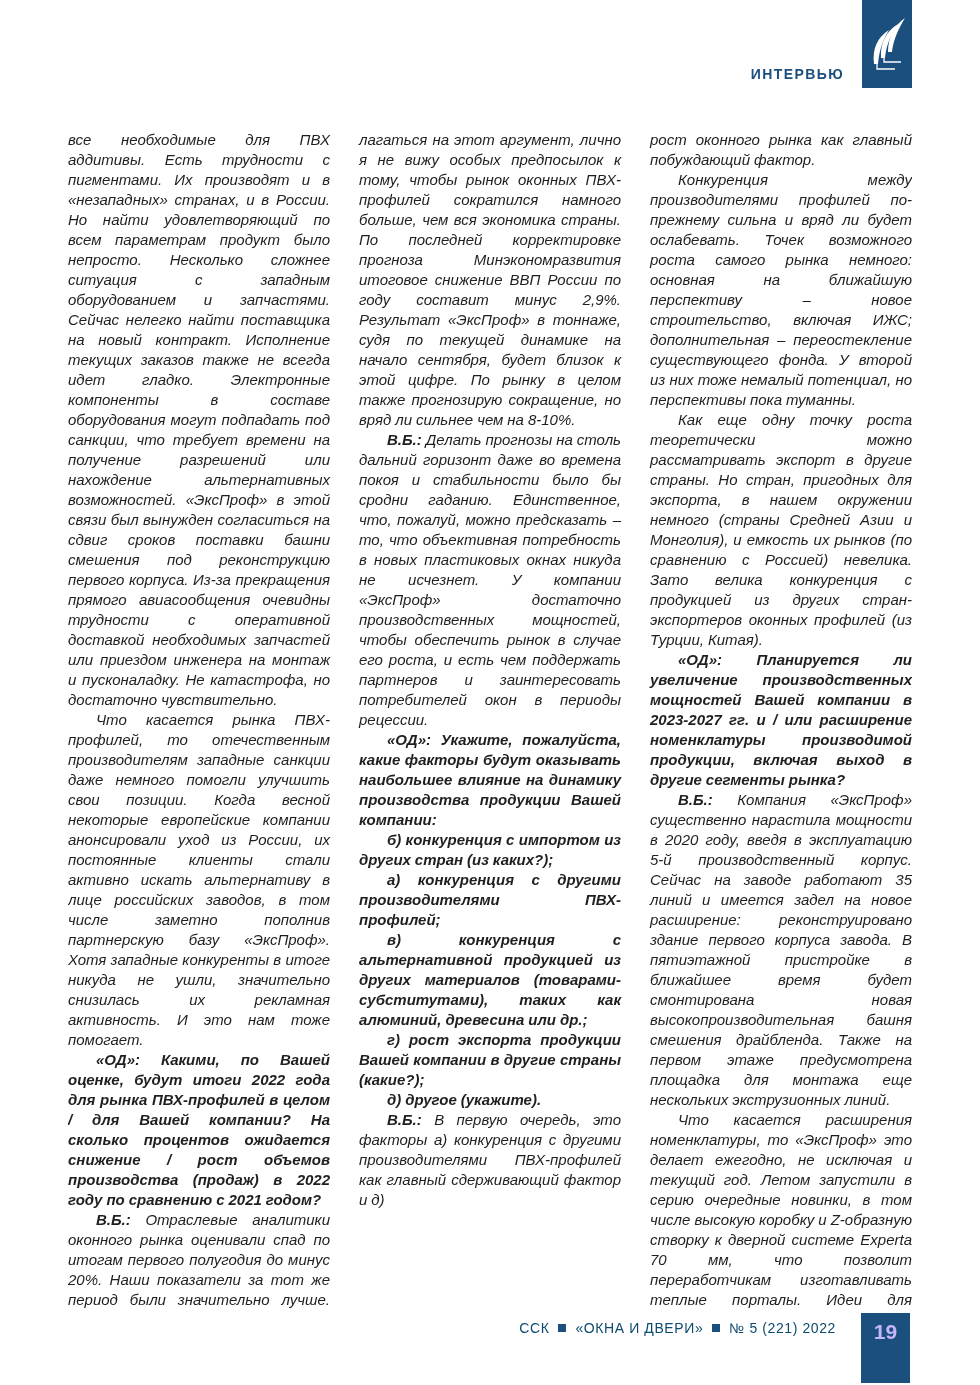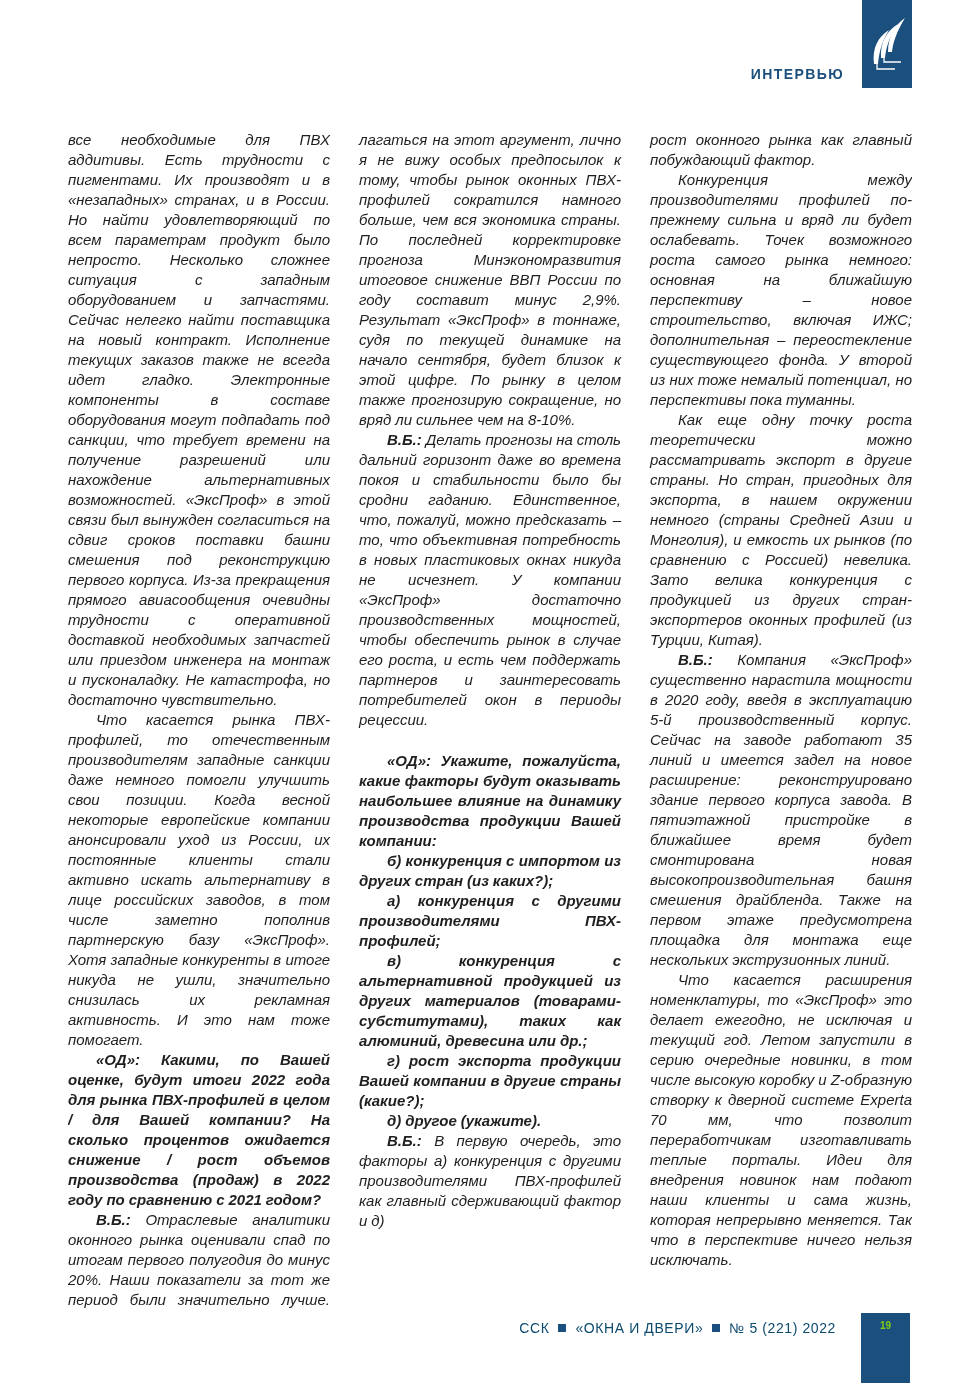--- a/index.html
+++ b/index.html
@@ -20,32 +20,32 @@
   }
   .col{flex:0 0 262px;width:262px;}
   .col p{
     margin:0;font-size:15px;line-height:20px;text-align:justify;
     word-spacing:-0.2px;
     font-style:italic;
   }
   .para,.q,.qi,.a{text-indent:28px;}
   .q,.qi{font-weight:700;font-style:italic;}
   .q{margin:27px 0;}
-  .q.tight{margin-bottom:0;margin-top:21px;}
+  .q.tight{margin-bottom:0;}
   .a{margin:27px 0 0 0;}
   .sp{font-weight:700;}
   
   .footer{
     position:absolute;top:1320px;right:144px;display:flex;align-items:center;
     gap:9px;color:#0c4a6e;font-size:14px;letter-spacing:0.6px;white-space:nowrap;
   }
   .sq{width:8px;height:8px;background:#1b4f7d;display:inline-block;flex:0 0 auto;}
   .pagenum-box{
     position:absolute;left:861px;top:1313px;width:49px;height:70px;
-    background:#1b4f7d;color:#84cc16;font-weight:700;font-size:10px;
+    background:#1b4f7d;color:#c4b5fd;font-weight:700;font-size:21px;
     text-align:center;padding-top:7px;box-sizing:border-box;
   }
 </style>
 </head>
 <body>
 
 <div class="page">
 
   <div class="logo-block">
     <svg width="50" height="88" viewBox="0 0 50 88">
@@ -79,20 +79,21 @@
       <p class="qi">в) конкуренция с альтернативной продукцией из других материалов (товарами-субститутами), таких как алюминий, древесина или др.;</p>
       <p class="qi">г) рост экспорта продукции Вашей компании в другие страны (какие?);</p>
       <p class="qi">д) другое (укажите).</p>
       <p class="a"><b class="sp">В.Б.: </b><span>В первую очередь, это факторы а) конкуренция с другими производителями ПВХ-профилей как главный сдерживающий фактор и д)</span></p>
     </div>
 
     <div class="col">
       <p class="cont">рост оконного рынка как главный побуждающий фактор.</p>
       <p class="para">Конкуренция между производителями профилей по-прежнему сильна и вряд ли будет ослабевать. Точек возможного роста самого рынка немного: основная на ближайшую перспективу – новое строительство, включая ИЖС; дополнительная – переостекление существующего фонда. У второй из них тоже немалый потенциал, но перспективы пока туманны.</p>
       <p class="para">Как еще одну точку роста теоретически можно рассматривать экспорт в другие страны. Но стран, пригодных для экспорта, в нашем окружении немного (страны Средней Азии и Монголия), и емкость их рынков (по сравнению с Россией) невелика. Зато велика конкуренция с продукцией из других стран-экспортеров оконных профилей (из Турции, Китая).</p>
+      <p class="q">«ОД»: Планируется ли увеличение производственных мощностей Вашей компании в 2023-2027 гг. и / или расширение номенклатуры производимой продукции, включая выход в другие сегменты рынка?</p>
       <p class="a"><b class="sp">В.Б.: </b><span>Компания «ЭксПроф» существенно нарастила мощности в 2020 году, введя в эксплуатацию 5-й производственный корпус. Сейчас на заводе работают 35 линий и имеется задел на новое расширение: реконструировано здание первого корпуса завода. В пятиэтажной пристройке в ближайшее время будет смонтирована новая высокопроизводительная башня смешения драйбленда. Также на первом этаже предусмотрена площадка для монтажа еще нескольких экструзионных линий.</span></p>
       <p class="para">Что касается расширения номенклатуры, то «ЭксПроф» это делает ежегодно, не исключая и текущий год. Летом запустили в серию очередные новинки, в том числе высокую коробку и Z-образную створку к дверной системе Experta 70 мм, что позволит переработчикам изготавливать теплые порталы. Идеи для внедрения новинок нам подают наши клиенты и сама жизнь, которая непрерывно меняется. Так что в перспективе ничего нельзя исключать.</p>
     </div>
 
   </div>
 
   <div class="footer">
     <span>ССК</span>
     <span class="sq"></span>
     <span>«ОКНА И ДВЕРИ»</span>

